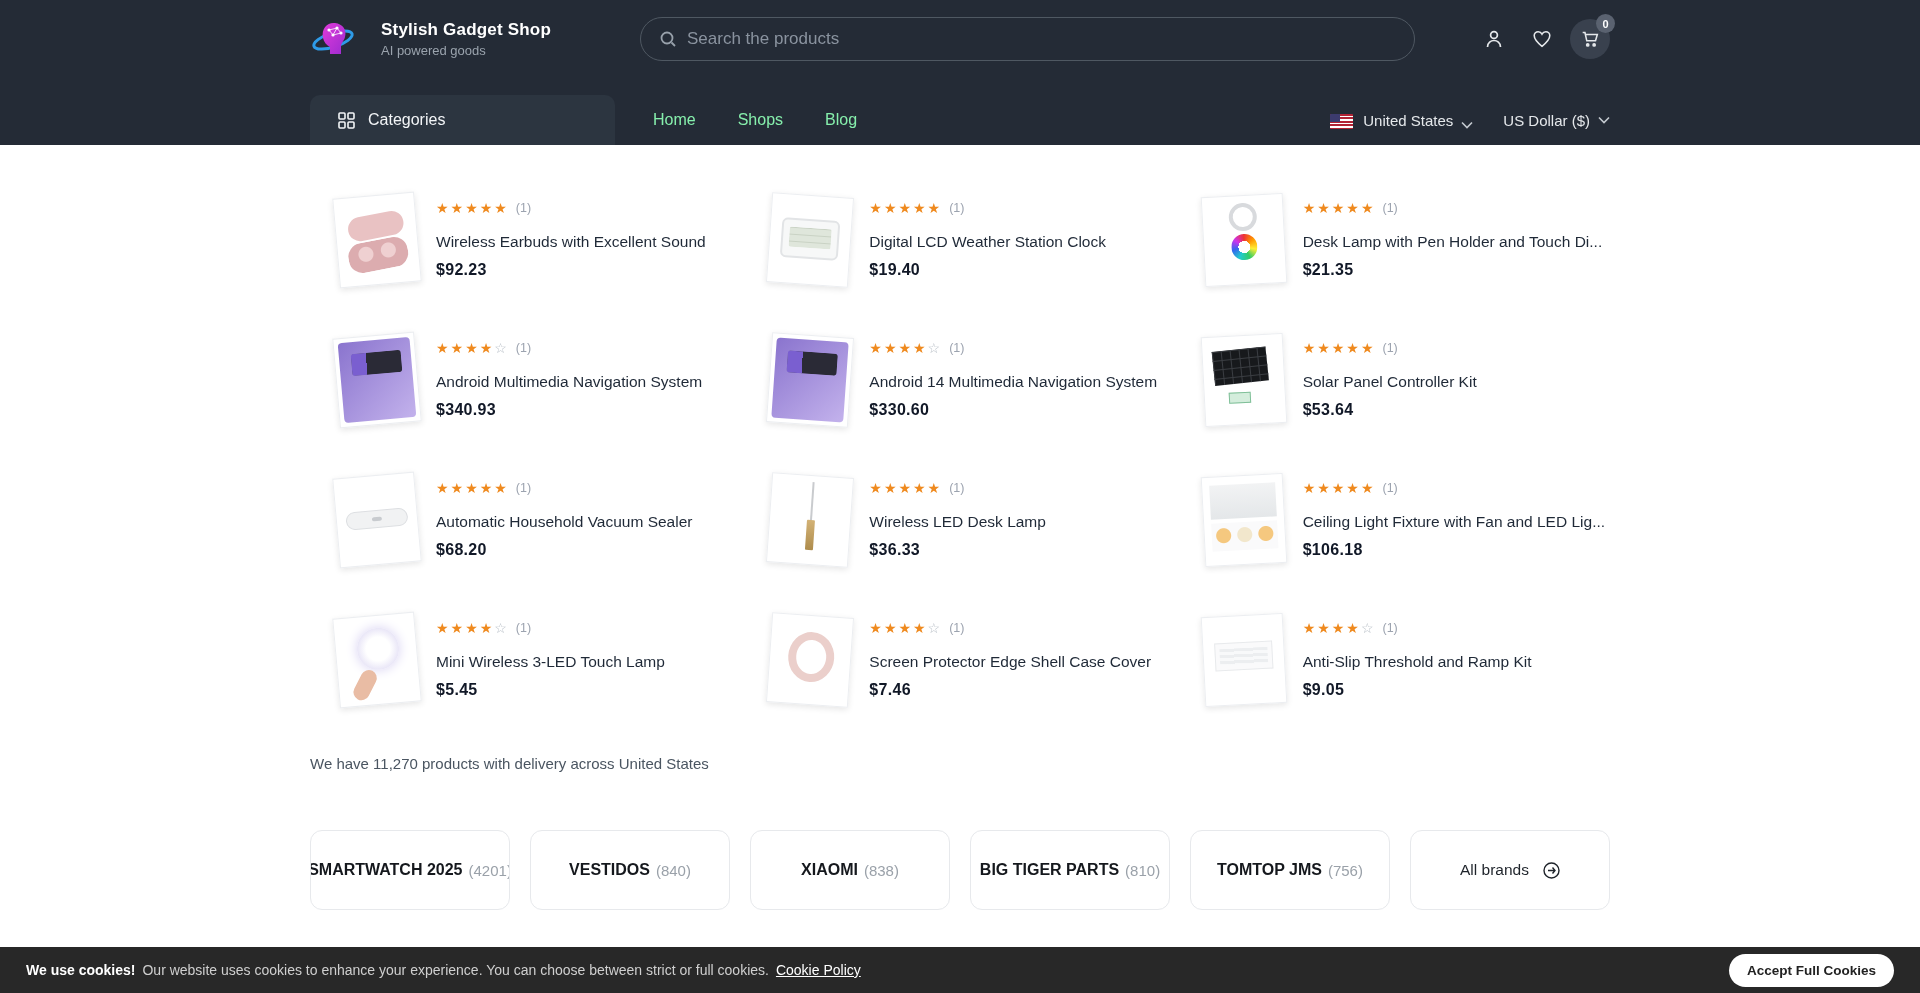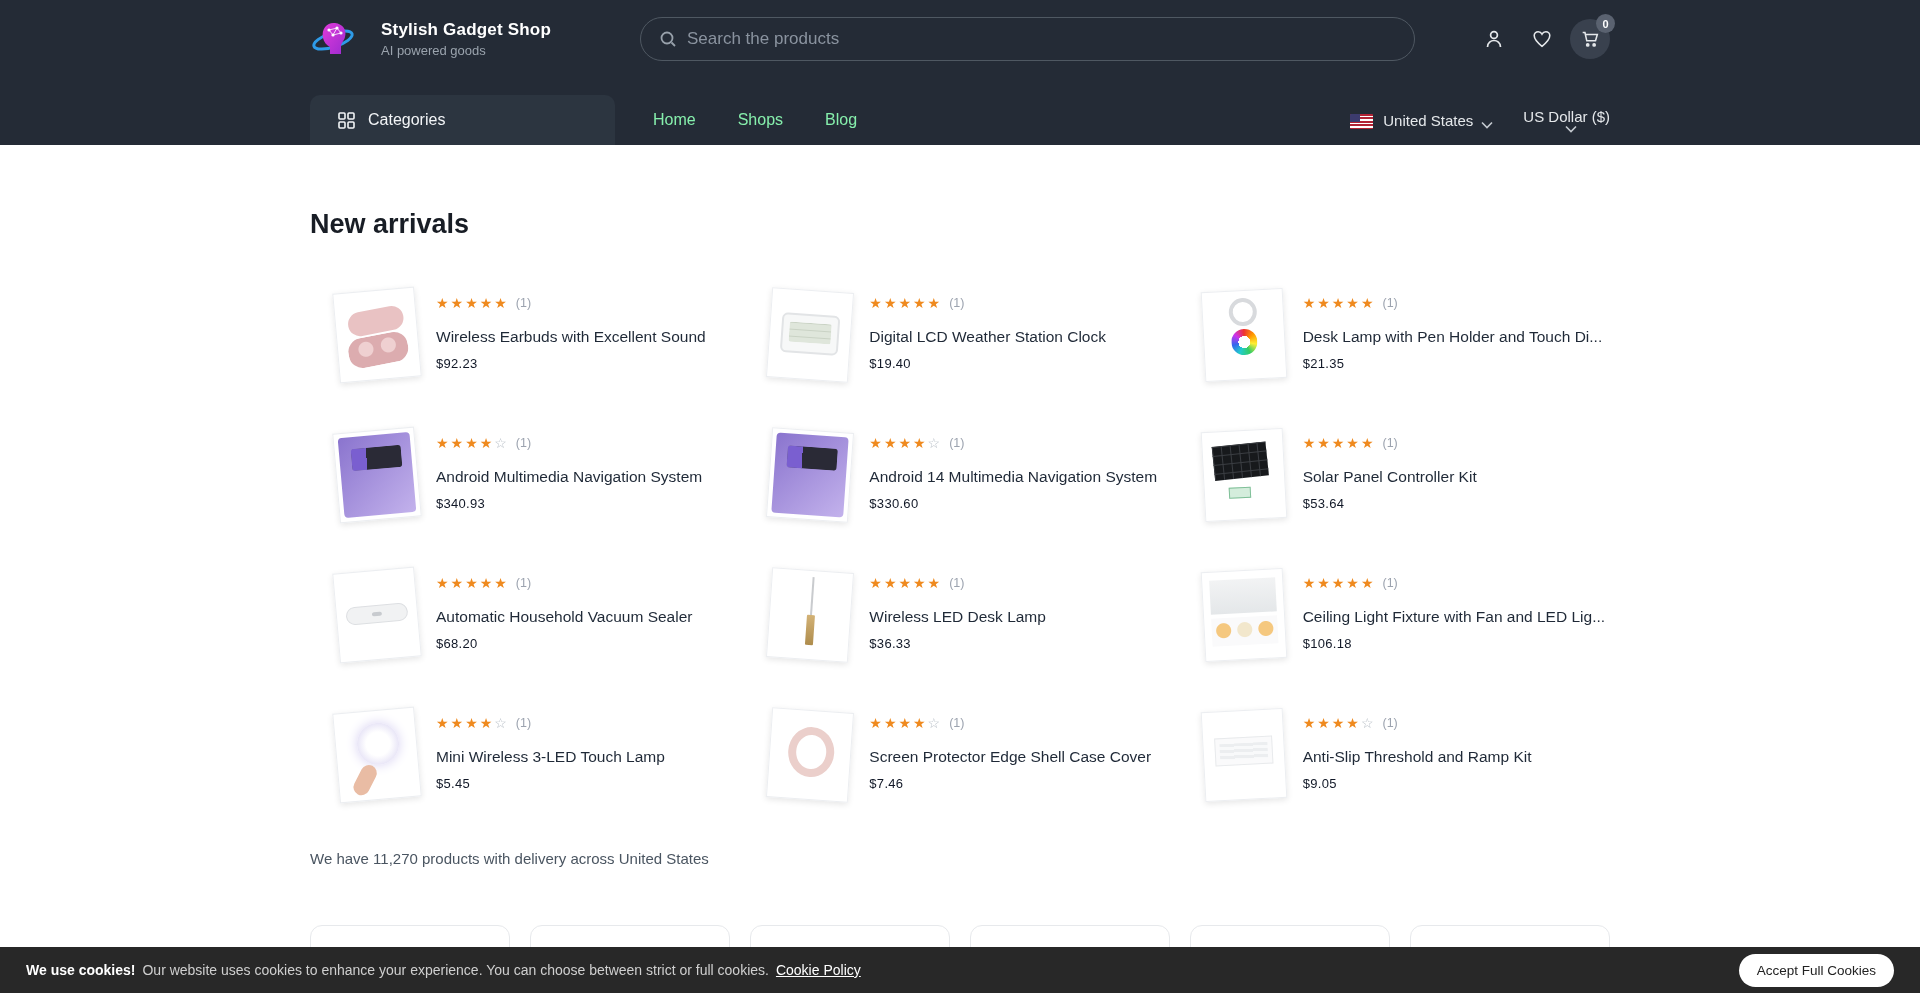--- a/index.html
+++ b/index.html
@@ -29,40 +29,40 @@
   .categories-btn { width:305px; height:50px; background:#2C3540; border-radius:10px 10px 0 0;
                     display:flex; align-items:center; gap:13px; padding-left:28px;
                     color:#F3F5F7; font-size:16px; cursor:pointer; }
   .nav-links { display:flex; gap:42px; margin-left:38px; }
   .nav-links span { color:#86efac; font-size:16px; cursor:pointer; }
   .locale { margin-left:auto; display:flex; align-items:center; color:#E5E8EB; font-size:15px; }
   .flag { width:23px; height:15px; position:relative; flex:none; margin-right:10px;
           background:repeating-linear-gradient(180deg,#B22234 0 1.7px,#fff 1.7px 3.4px); border-radius:1px; overflow:hidden;}
   .flag:before { content:""; position:absolute; left:0; top:0; width:10px; height:8px; background:#3C3B6E; }
   .chev { margin-left:8px; display:inline-flex; }
-  .currency { margin-left:30px; display:flex; align-items:center; cursor:pointer;flex-direction:column; }
+  .currency { margin-left:30px; display:flex; align-items:center; cursor:pointer; }
   .country { display:flex; align-items:flex-end; cursor:pointer; }
 
   
   .page-title { font-size:27px; font-weight:700; color:#181D25; margin-top:64px; }
   .grid { display:grid; grid-template-columns:repeat(3,1fr); row-gap:44px; margin-top:50px; }
   .product-card { display:flex; gap:18px; padding-left:26px; height:96px; cursor:pointer; }
   .thumb { flex:none; width:82px; height:90px; background:#fff; border:1px solid #ECEEF1;
            box-shadow:0 2px 6px rgba(0,0,0,.10); position:relative; overflow:hidden; }
   .product-card:nth-child(3n+1) .thumb { transform:rotate(-5deg); }
   .product-card:nth-child(3n+2) .thumb { transform:rotate(4deg); }
   .product-card:nth-child(3n)   .thumb { transform:rotate(-3deg); }
   .thumb .a, .thumb .b { position:absolute; }
   .info { padding-top:6px; }
   .stars { display:flex; align-items:center; gap:2px; font-size:14px; line-height:1; }
   .star.filled { color:#EF8A1F; }
   .star.empty  { color:#B6BDC5; }
   .review-count { color:#9CA3AF; font-size:12.5px; margin-left:7px; }
   .product-name { font-size:15.5px; color:#1F2937; margin-top:18px; }
-  .product-price { font-size:13px; font-weight:400; color:#111827; margin-top:10px; letter-spacing:.3px; }
+  .product-price { font-size:16px; font-weight:700; color:#111827; margin-top:10px; letter-spacing:.3px; }
 
   .stats { margin-top:44px; font-size:15px; color:#4A5561; }
 
   .brands { display:grid; grid-template-columns:repeat(6,1fr); gap:20px; margin-top:58px; }
   .brand-card { height:80px; border:1px solid #E7E9EC; border-radius:12px; background:#fff;
                 display:flex; align-items:center; justify-content:center; overflow:hidden;
                 white-space:nowrap; cursor:pointer; }
   .brand-name { font-size:16px; font-weight:700; color:#15181D; }
   .brand-count { font-size:15px; color:#9AA1A9; margin-left:6px; }
   .brand-card.all .brand-name { font-weight:400; font-size:15.5px; color:#1F242B; }
@@ -101,21 +101,21 @@
   .thumb-ramp .b{width:48px;height:16px;top:32px;left:16px;
       background:repeating-linear-gradient(180deg,#ECEEF0 0 3px,#F8F9FA 3px 6px);}
 
   
   .cookie { position:fixed; left:0; right:0; bottom:0; height:46px; background:#282828; z-index:50;
             display:flex; align-items:center; padding:0 26px; font-size:14px; color:#CFCFCF; }
   .cookie-bold { color:#fff; font-weight:700; margin-right:7px; }
   .cookie-link { color:#fff; text-decoration:underline; margin-left:7px; cursor:pointer; }
   .cookie-accept { margin-left:auto; background:#fff; color:#222; border:none; border-radius:18px;
                    padding:9px 18px; font-size:13.5px; font-family:"Liberation Sans", sans-serif;
-                   cursor:pointer; font-weight:400; }
+                   cursor:pointer; font-weight:700; }
 
   svg { display:block; }
 </style>
 </head>
 <body>
 
 <header>
   <div class="container">
     <div class="top-row">
       <div class="brand">
@@ -215,21 +215,20 @@
                 <path d="M1 1.5 L6 6.5 L11 1.5"></path>
               </svg>
           </span>
         </span>
       </div>
     </div>
   </div>
 </header>
 
 <main class="container">
-  <h1 class="page-title">New arrivals</h1>
 
   <div class="grid">
   <div class="product-card">
     <div class="thumb thumb-earbuds">
           <div class="a"></div>
           <div class="b"></div>
         </div>
     <div class="info">
       <div class="stars">
         <span class="star filled">★</span>

